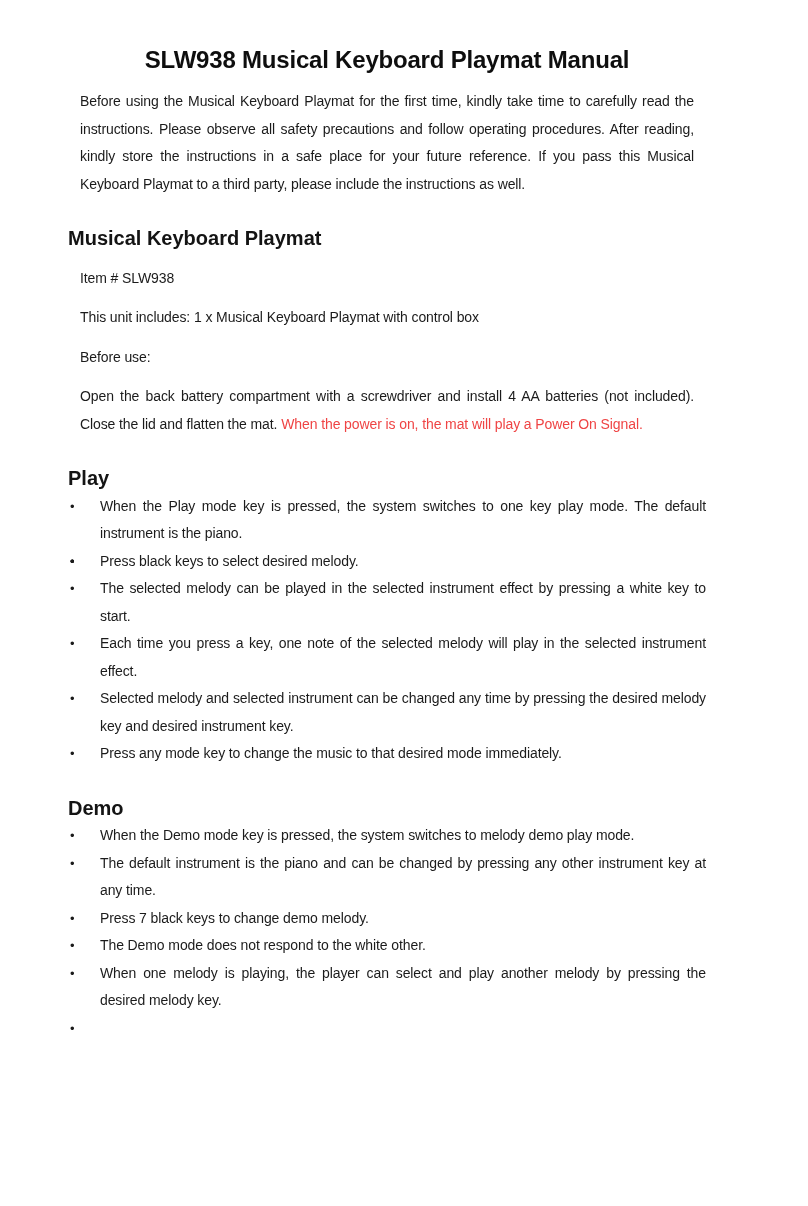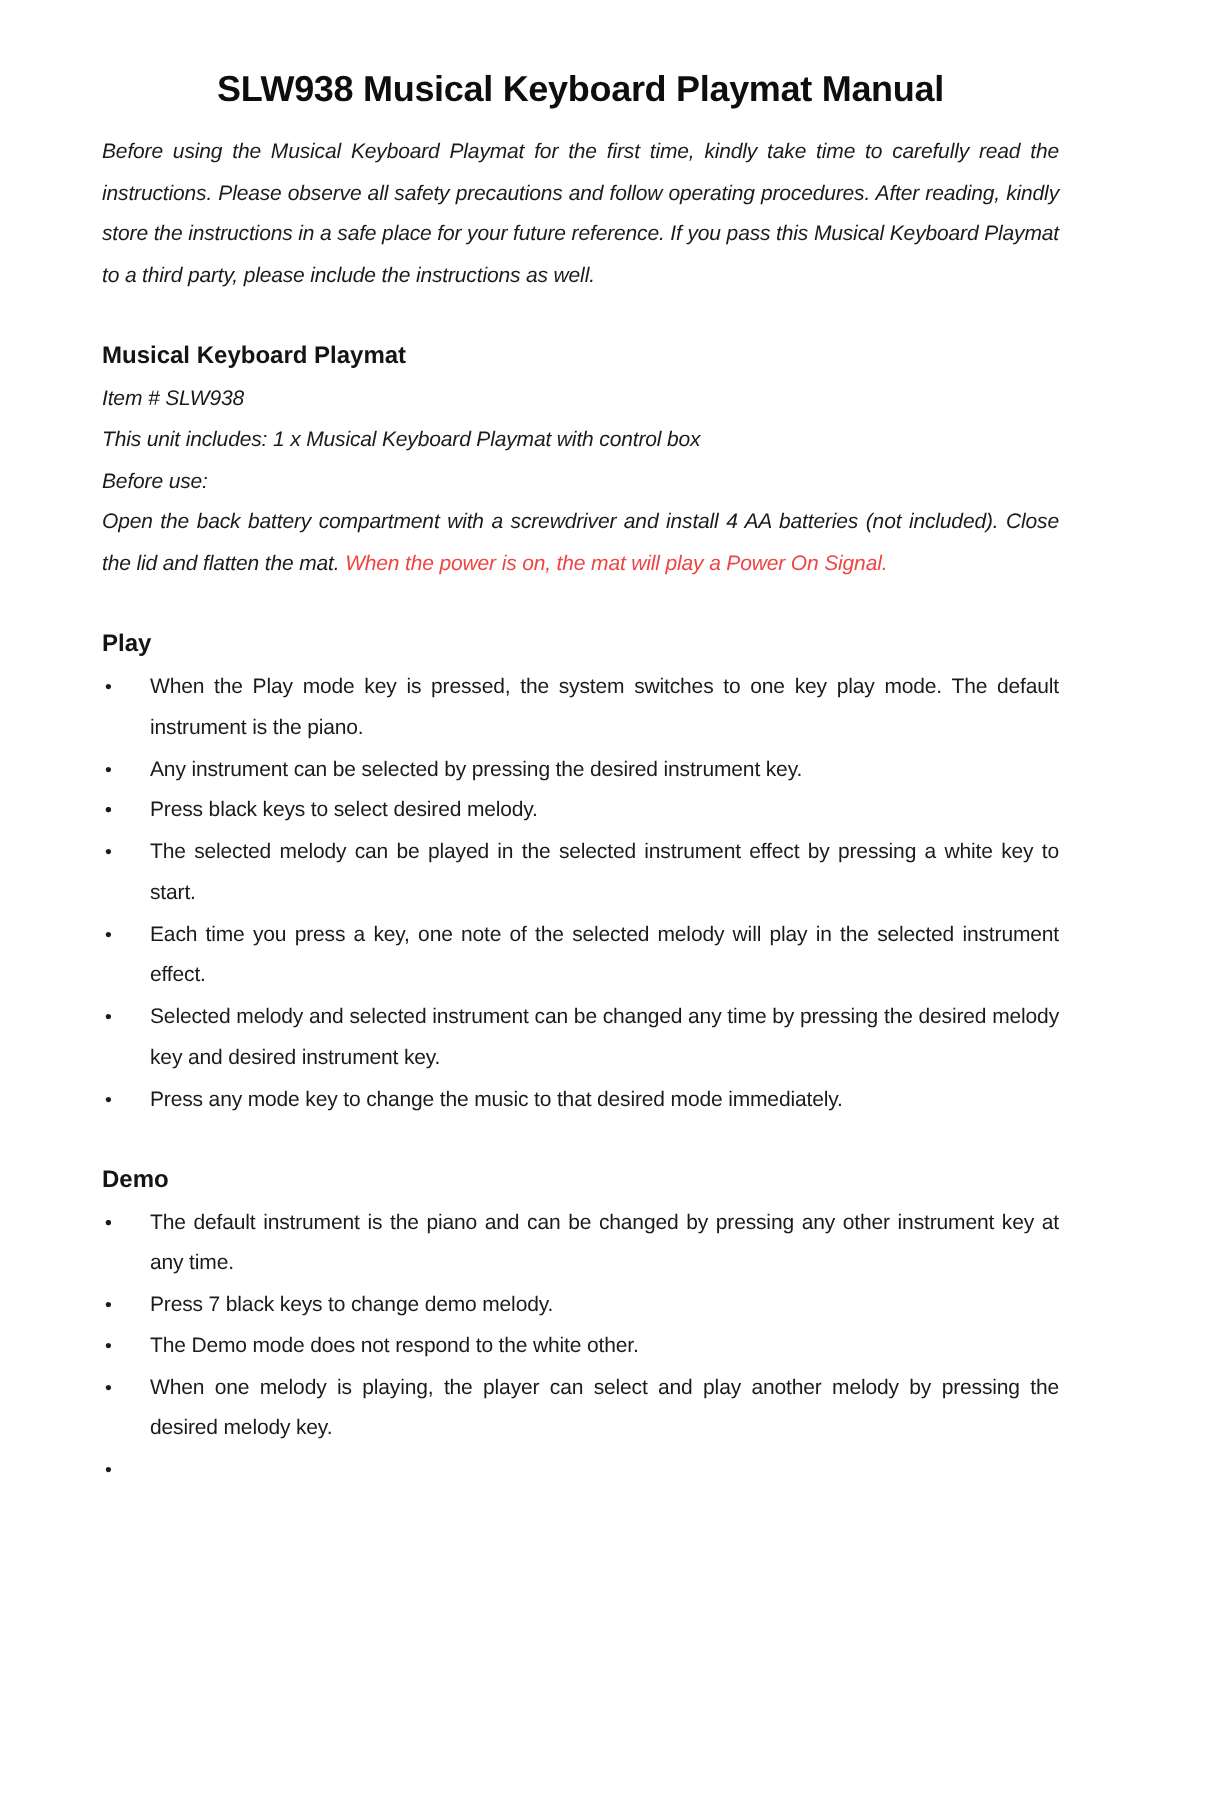--- a/index.html
+++ b/index.html
@@ -32,28 +32,27 @@
     text-align: center;
     color: #0e0e0e;
     letter-spacing: -0.2px;
   }
   .body-text, .bullet-item {
     font-size: 14px;
     line-height: 27.5px;
     letter-spacing: -0.1px;
   }
   p.body-text {
-    margin: 0;
+    margin: 12px;
     text-align: justify;
     text-justify: inter-word;
-    font-style: italic;
   }
   .section-heading {
     margin: 27px 0 0 0;
-    font-size: 16px;
+    font-size: 20px;
     line-height: 27.5px;
     font-weight: bold;
     color: #141414;
   }
   .muted {
     color: #ef4444;
   }
   ul.bullet-list {
     list-style: none;
     margin: 0;
@@ -89,33 +88,33 @@
     <p class="body-text">This unit includes: 1 x Musical Keyboard Playmat with control box</p>
 
     <p class="body-text">Before use:</p>
 
     <p class="body-text"><span>Open the back battery compartment with a screwdriver and install 4 AA batteries (not included). Close the lid and flatten the mat. </span><span class="muted">When the power is on, the mat will play a Power On Signal.</span></p>
 
     <p class="section-heading">Play</p>
 
     <ul class="bullet-list">
         <li class="bullet-item"><span class="bullet-marker">•</span><span class="bullet-text">When the Play mode key is pressed, the system switches to one key play mode. The default instrument is the piano.</span></li>
-        <li class="bullet-item"><span class="bullet-marker">•</span><span class="bullet-text">Any instrument can be selected by pressing the desired instrument key.</span></li>
+        <li class="bullet-item"><span class="bullet-marker">•</span></li>
         <li class="bullet-item"><span class="bullet-marker">•</span></li>
         <li class="bullet-item"><span class="bullet-marker">•</span><span class="bullet-text">Press black keys to select desired melody.</span></li>
         <li class="bullet-item"><span class="bullet-marker">•</span><span class="bullet-text">The selected melody can be played in the selected instrument effect by pressing a white key to start.</span></li>
         <li class="bullet-item"><span class="bullet-marker">•</span><span class="bullet-text">Each time you press a key, one note of the selected melody will play in the selected instrument effect.</span></li>
         <li class="bullet-item"><span class="bullet-marker">•</span><span class="bullet-text">Selected melody and selected instrument can be changed any time by pressing the desired melody key and desired instrument key.</span></li>
         <li class="bullet-item"><span class="bullet-marker">•</span><span class="bullet-text">Press any mode key to change the music to that desired mode immediately.</span></li>
       </ul>
 
     <p class="section-heading">Demo</p>
 
     <ul class="bullet-list">
-        <li class="bullet-item"><span class="bullet-marker">•</span></li>
+        <li class="bullet-item"><span class="bullet-marker">•</span><span class="bullet-text">When the Demo mode key is pressed, the system switches to melody demo play mode.</span></li>
         <li class="bullet-item"><span class="bullet-marker">•</span><span class="bullet-text">The default instrument is the piano and can be changed by pressing any other instrument key at any time.</span></li>
         <li class="bullet-item"><span class="bullet-marker">•</span><span class="bullet-text">Press 7 black keys to change demo melody.</span></li>
         <li class="bullet-item"><span class="bullet-marker">•</span><span class="bullet-text">The Demo mode does not respond to the white other.</span></li>
         <li class="bullet-item"><span class="bullet-marker">•</span><span class="bullet-text">When one melody is playing, the player can select and play another melody by pressing the desired melody key.</span></li>
         <li class="bullet-item"><span class="bullet-marker">•</span></li>
       </ul>
 
   </div>
 </div>
 

